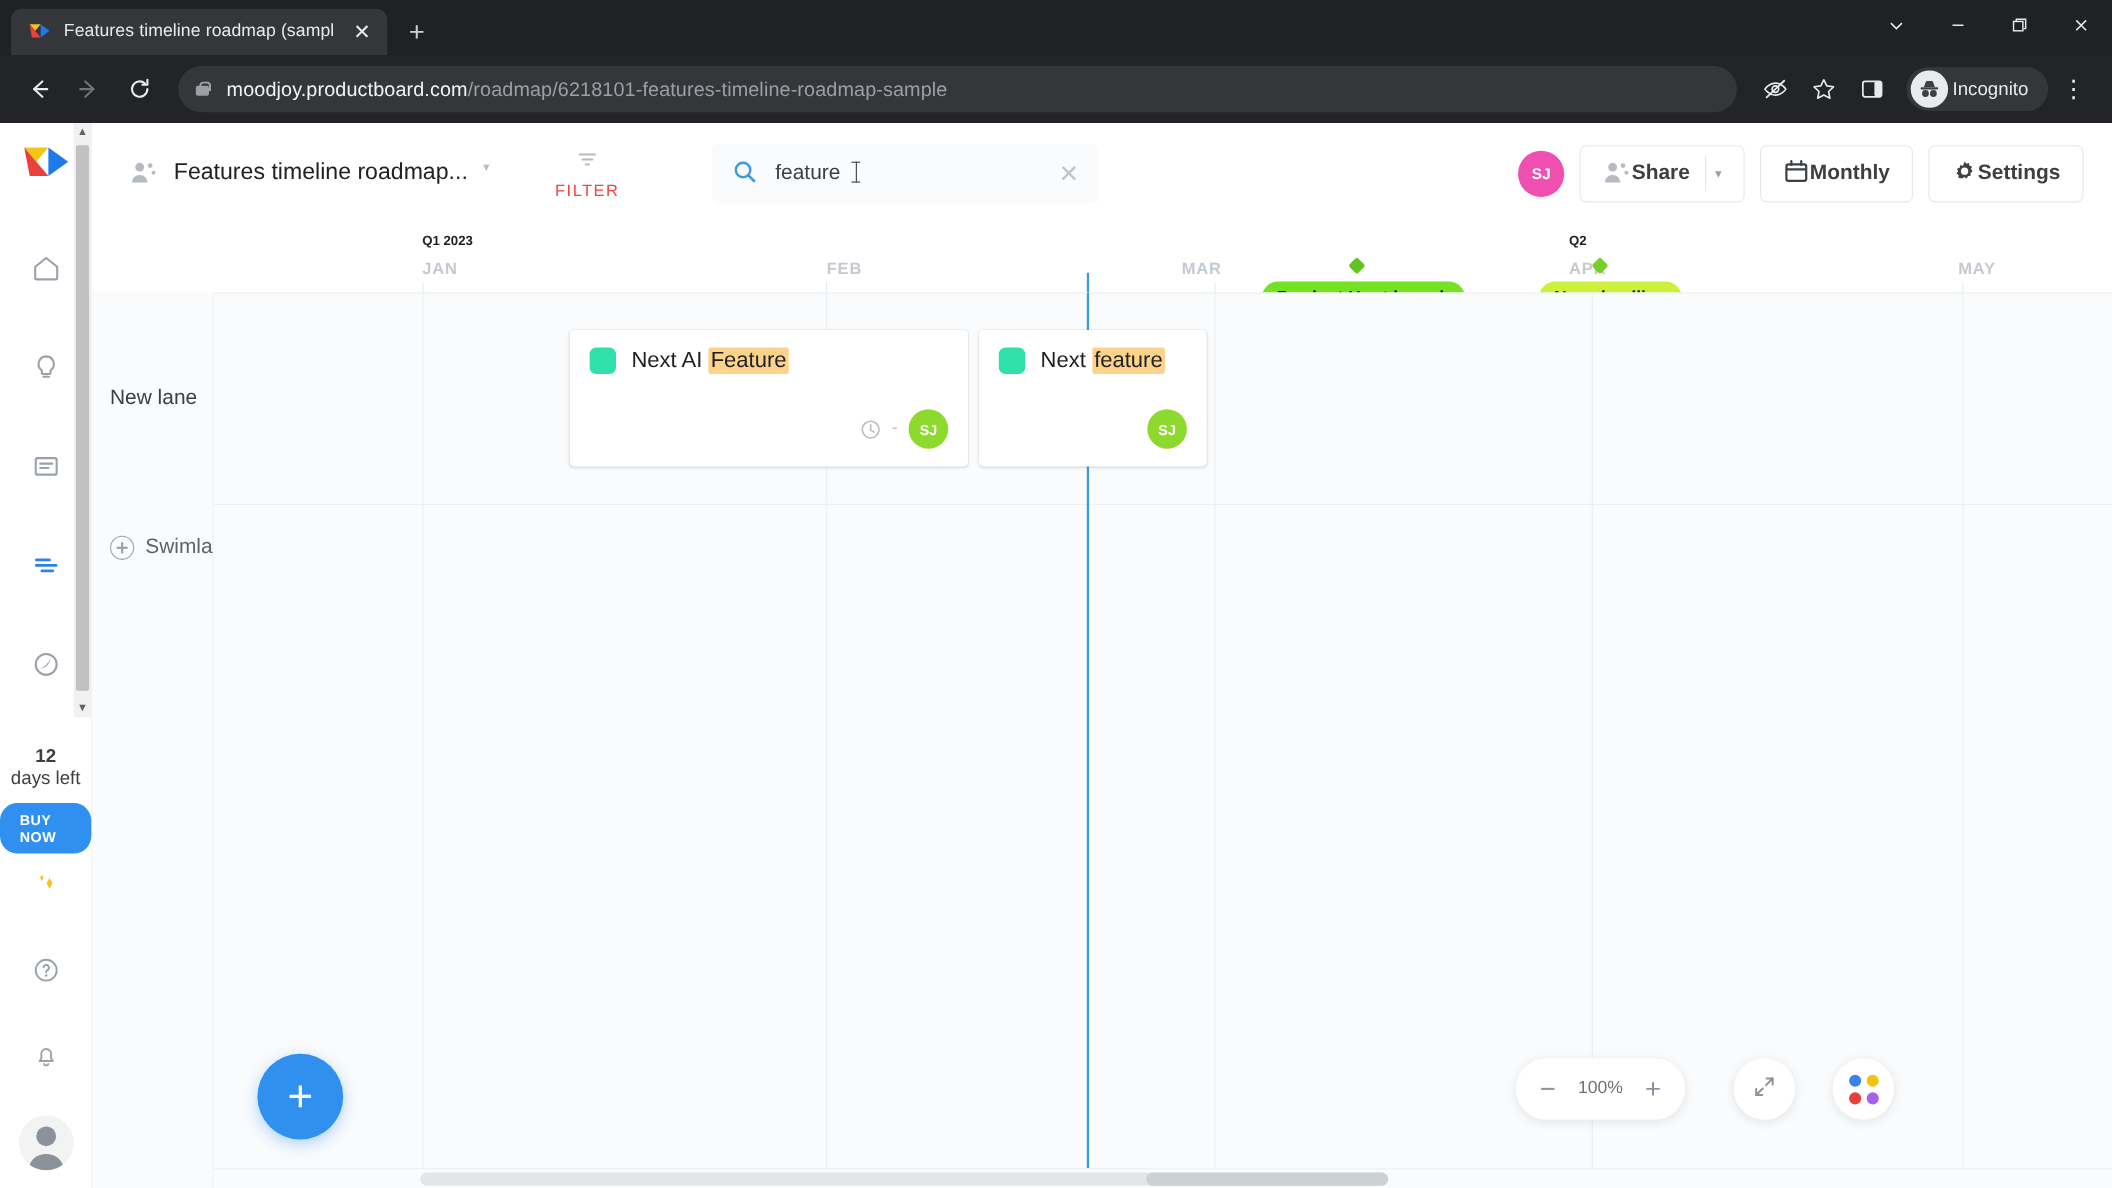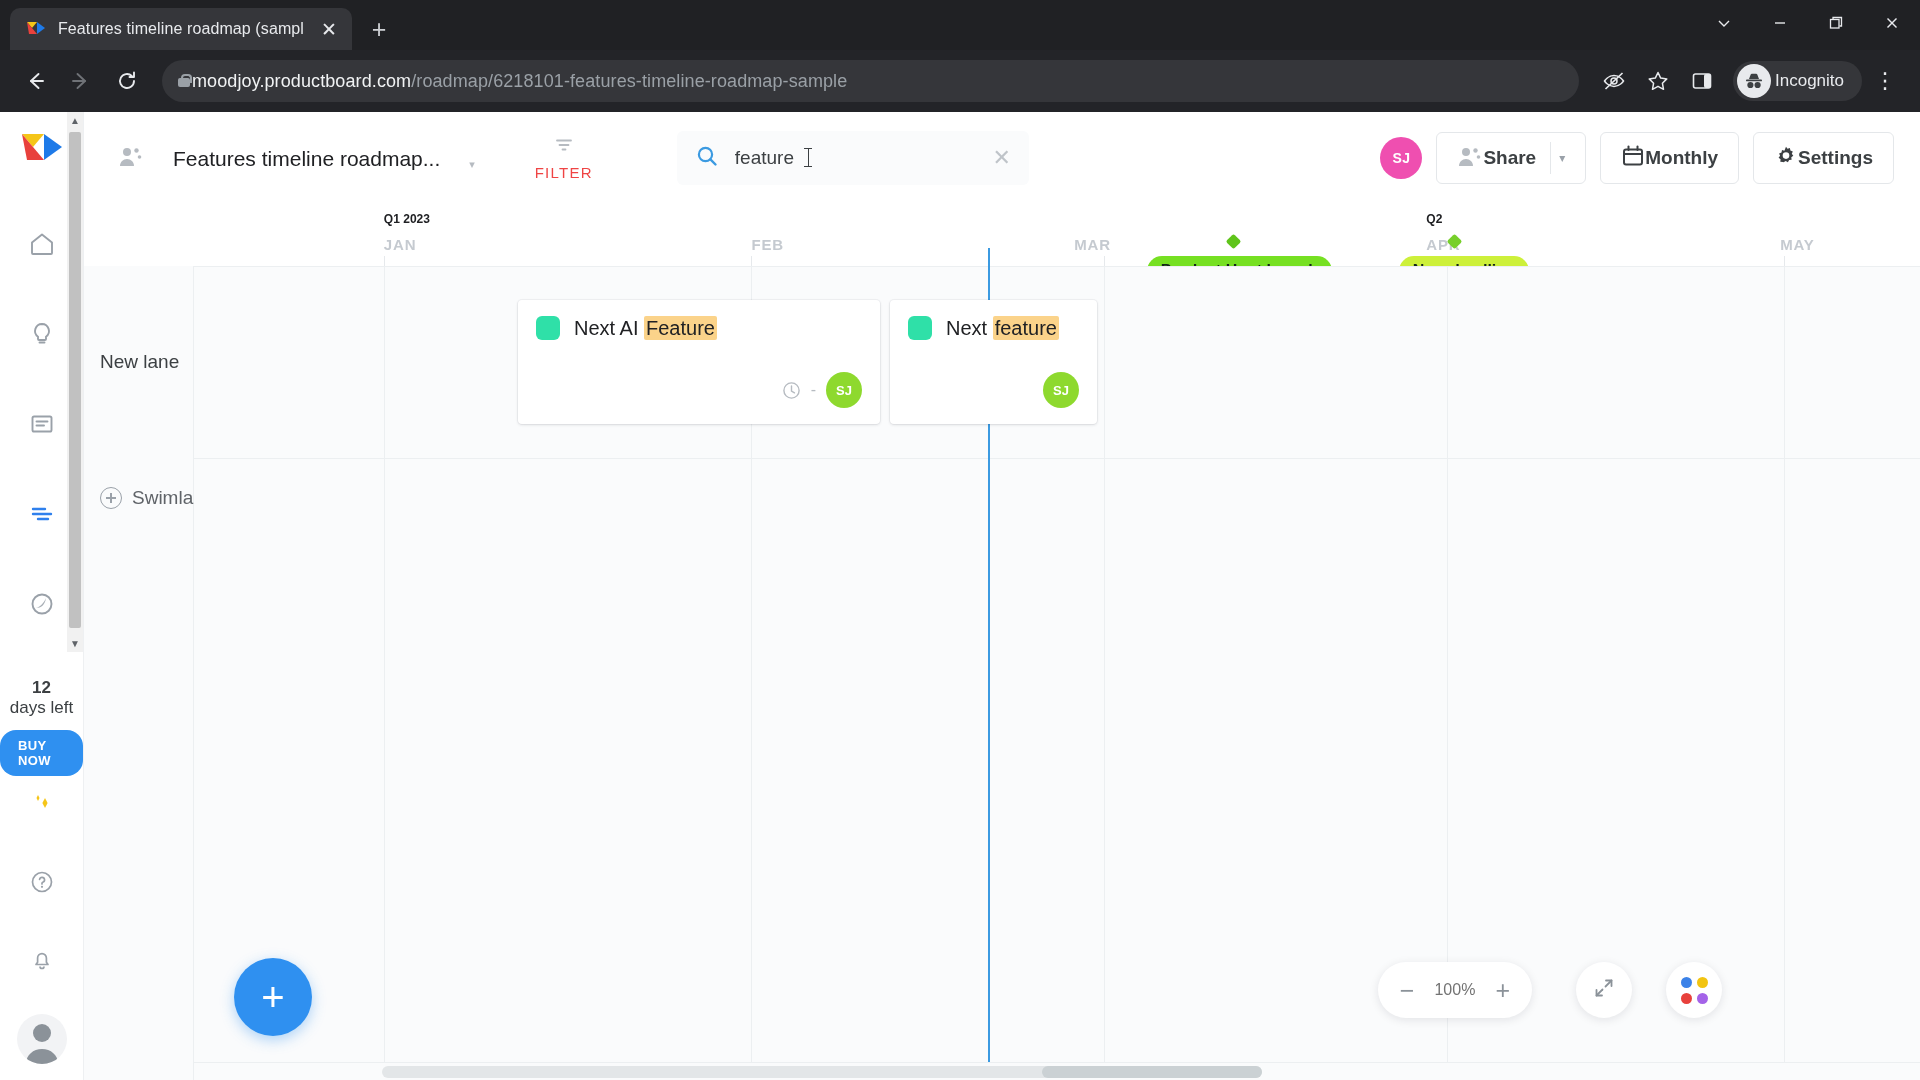--- a/index.html
+++ b/index.html
@@ -53,21 +53,21 @@
   }
   .nav-btn {
     width: 42px; height: 42px; border-radius: 50%;
     display: flex; align-items: center; justify-content: center;
     color: #e8eaed; flex: 0 0 42px;
   }
   .nav-btn.dim { color: #6f7277; }
   .omnibox {
     flex: 1; height: 42px; background: #35363a; border-radius: 21px;
     display: flex; align-items: center; padding: 0 14px; margin: 0 10px;
-    min-width: 0;
+    gap: 14px; min-width: 0;
   }
   .lock-icon { width: 16px; height: 18px; position: relative; flex: 0 0 16px; }
   .lock-icon::before {
     content: ""; position: absolute; left: 2px; top: 6px; width: 12px; height: 9px;
     background: #9aa0a6; border-radius: 2px;
   }
   .lock-icon::after {
     content: ""; position: absolute; left: 4.5px; top: 1.5px; width: 7px; height: 7px;
     border: 2px solid #9aa0a6; border-bottom: none; border-radius: 4px 4px 0 0;
   }
@@ -133,21 +133,21 @@
     background: #c1c1c1; border-radius: 2px;
   }
 
   
   .main { flex: 1; display: flex; flex-direction: column; min-width: 0; position: relative; }
 
   .app-header {
     height: 92px; flex: 0 0 92px; display: flex; align-items: center;
     padding: 0 26px 0 34px; gap: 0; background: #fff;
   }
-  .roadmap-title-wrap { display: flex; align-items: flex-end; gap: 29px; }
+  .roadmap-title-wrap { display: flex; align-items: flex-start; gap: 14px; }
   .roadmap-title { font-size: 21px; color: #202124; font-weight: 400; white-space: nowrap; }
   .caret-small { color: #b6bbc1; font-size: 11px; }
 
   .filter-block {
     margin-left: 54px; display: flex; flex-direction: column;
     align-items: center; gap: 3px; width: 70px;
   }
   .filter-label { font-size: 15px; color: #ef4444; letter-spacing: 1.3px; font-weight: 400; }
 
   .search-box {

